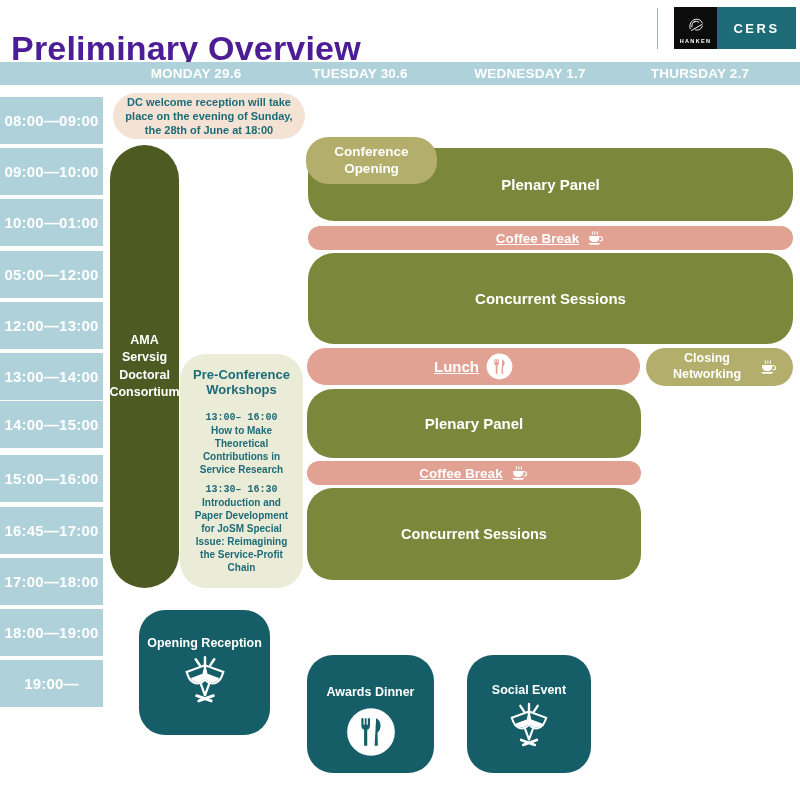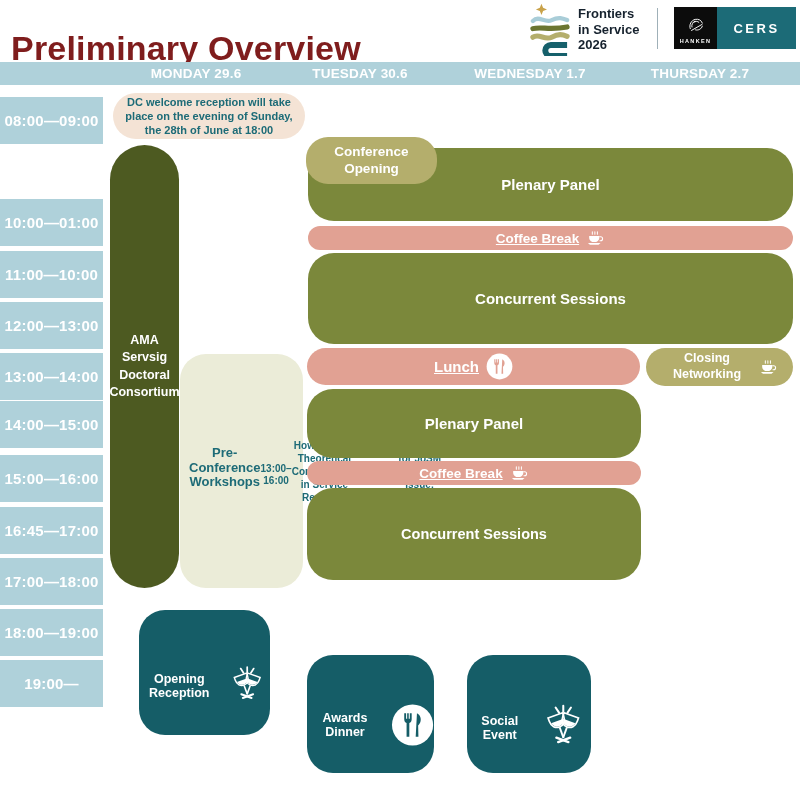--- a/index.html
+++ b/index.html
@@ -1,21 +1,21 @@
 <!DOCTYPE html>
 <html><head>
 <meta charset="utf-8">
 <style>
   html,body{margin:0;padding:0;background:#fff;}
   .page{position:relative;width:800px;height:800px;background:#fff;overflow:hidden;
         font-family:"Liberation Sans",sans-serif;}
 
   
   .title{position:absolute;left:11px;top:6px;font-size:34px;font-weight:bold;
-         color:#7f1d1d;letter-spacing:.2px;text-align:center;}
+         color:#4c1d95;letter-spacing:.2px;text-align:center;}
   .fis-logo{position:absolute;left:530px;top:3px;display:flex;align-items:center;gap:8px;}
   .fis-text{font-size:13px;font-weight:bold;color:#16222e;line-height:1.22;}
   .logo-divider{position:absolute;left:657px;top:8px;width:1px;height:41px;background:#9fb0b8;}
   .hanken-box{position:absolute;left:674px;top:7px;width:43px;height:42px;background:#0c0c0c;
               display:flex;flex-direction:column;align-items:center;justify-content:center;gap:1px;}
   .hanken-label{color:#fff;font-size:5.5px;font-weight:bold;letter-spacing:1.3px;}
   .cers-box{position:absolute;left:717px;top:7px;width:79px;height:42px;background:#1c6b77;
             display:flex;align-items:center;justify-content:center;color:#fff;font-size:13px;
             font-weight:bold;letter-spacing:2.5px;}
 
@@ -33,49 +33,35 @@
   .blk{position:absolute;display:flex;align-items:center;justify-content:center;
        color:#fff;font-weight:bold;text-align:center;box-sizing:border-box;}
   .green{background:#7b883b;}
   .darkolive{background:#4d5a21;}
   .khaki{background:#b4ae6c;}
   .pink{background:#e1a193;text-decoration:underline;}
   .cream{background:#ebecd8;color:#1d6b77;}
   .peach{background:#f4e3d5;color:#1d6b77;}
   .teal{background:#155d67;}
 
-  .precon{flex-direction:row;justify-content:flex-start;padding:14px 9px;line-height:1.2;}
+  .precon{flex-direction:column;justify-content:flex-start;padding:14px 9px;line-height:1.2;}
   .precon .pc-title{font-size:13px;line-height:1.15;margin-bottom:6px;}
-  .precon .pc-time{font-size:10px;margin-top:8px;}
+  .precon .pc-time{font-size:10px;margin-top:8px;font-family:Liberation Mono, monospace;}
   .precon .pc-name{font-size:10px;line-height:1.3;}
 
-  .teal-card{justify-content:flex-start;gap:4px;align-items:center;}
+  .teal-card{flex-direction:column;justify-content:flex-start;gap:4px;align-items:center;}
   .icon-row{display:flex;align-items:center;justify-content:center;gap:7px;}
 </style>
 </head>
 <body>
 
 <div class="page">
 
   <h1 class="title">Preliminary Overview</h1>
 
-  <div class="fis-logo">
-    <svg width="40" height="53" viewBox="0 0 46 62">
-      <path d="M13 1l1.9 4.6 4.6 1.9-4.6 1.9L13 14l-1.9-4.6L6.5 7.5l4.6-1.9z" fill="#c9a24a"></path>
-      <path d="M3 21c7-7 14 3 22-1s13-2 18 0" stroke="#a9cdd8" stroke-width="5" fill="none" stroke-linecap="round"></path>
-      <path d="M3 30c9-2.5 21 2 40-2" stroke="#6b7530" stroke-width="6" fill="none" stroke-linecap="round"></path>
-      <path d="M3 40c7-5 14 4 22 0s12-3.5 18-1" stroke="#b4ae6c" stroke-width="6" fill="none" stroke-linecap="round"></path>
-      <path d="M43 49H24a6.5 6.5 0 0 0 0 13h19" stroke="#16606b" stroke-width="7" fill="none"></path>
-    </svg>
-    <div class="fis-text">
-      <div>Frontiers</div>
-      <div>in Service</div>
-      <div>2026</div>
-    </div>
-  </div>
 
   <div class="logo-divider"></div>
 
   <div class="hanken-box">
     <svg width="24" height="24" viewBox="0 0 30 30">
       <g stroke="#fff" fill="none" stroke-width="1.2">
         <path d="M8 20c-2-5 1-11 6-12 4-.8 8 1 9 5"></path>
         <path d="M10 18c-1-3 1-7 4-8"></path>
         <path d="M14 21c4 1 8-1 9-5"></path>
         <path d="M12 12c2-2 5-2 7 0"></path>
@@ -89,22 +75,23 @@
     <span>CERS</span>
   </div>
 
   <div class="day-band"></div>
   <span class="day-label" style="left:196px">MONDAY 29.6</span>
   <span class="day-label" style="left:360px">TUESDAY 30.6</span>
   <span class="day-label" style="left:530px">WEDNESDAY 1.7</span>
   <span class="day-label" style="left:700px">THURSDAY 2.7</span>
 
   <div class="tcell" style="top:97px">08:00—09:00</div>
+  <div class="tcell" style="top:148px">09:00—10:00</div>
   <div class="tcell" style="top:199px">10:00—01:00</div>
-  <div class="tcell" style="top:251px">11:00—10:00</div>
+  <div class="tcell" style="top:251px">05:00—12:00</div>
   <div class="tcell" style="top:302px">12:00—13:00</div>
   <div class="tcell" style="top:353px">13:00—14:00</div>
   <div class="tcell" style="top:401px">14:00—15:00</div>
   <div class="tcell" style="top:455px">15:00—16:00</div>
   <div class="tcell" style="top:507px">16:45—17:00</div>
   <div class="tcell" style="top:558px">17:00—18:00</div>
   <div class="tcell" style="top:609px">18:00—19:00</div>
   <div class="tcell" style="top:660px">19:00—</div>
 
   <div class="blk peach" style="left:113px;top:93px;width:192px;height:46px;border-radius:23px;
@@ -208,21 +195,21 @@
       <g transform="rotate(20 40 18)">
         <path d="M31 14h18v4c0 6.5-4 10.5-9 10.5S31 24.5 31 18z" fill="none" stroke="#fff" stroke-width="2"></path>
         <path d="M32.3 21h15.4c-1.4 4.6-4.2 6.5-7.7 6.5s-6.3-1.9-7.7-6.5z" fill="#fff"></path>
         <path d="M40 29v13" stroke="#fff" stroke-width="2.2"></path>
         <path d="M32.5 44.5h15" stroke="#fff" stroke-width="2.8" stroke-linecap="round"></path>
       </g>
     </svg>
   </div>
 
   <div class="blk teal teal-card" style="left:307px;top:655px;width:127px;height:118px;border-radius:26px;
-       font-size:12.5px;padding-top:22px;gap:8px;">
+       font-size:12.5px;padding-top:30px;gap:8px;">
     <span>Awards Dinner</span>
     <svg width="50" height="50" viewBox="0 0 44 44">
       <circle cx="22" cy="22" r="21" fill="#fff"></circle>
       <path d="M13.5 10v6.2c0 2 .9 3.3 2.4 3.8V34h2.8V20c1.5-.5 2.4-1.8 2.4-3.8V10h-1.9v5.6h-1.1V10h-1.6v5.6h-1.1V10z" fill="#155d67"></path>
       <path d="M26.5 10c3.2 1.4 4.8 5.4 3.4 9.3-.5 1.4-1.3 2.5-2.2 3.2l.3 11.5h-2.8z" fill="#155d67"></path>
     </svg>
   </div>
 
   <div class="blk teal teal-card" style="left:467px;top:655px;width:124px;height:118px;border-radius:26px;
        font-size:12.5px;padding-top:28px;">

